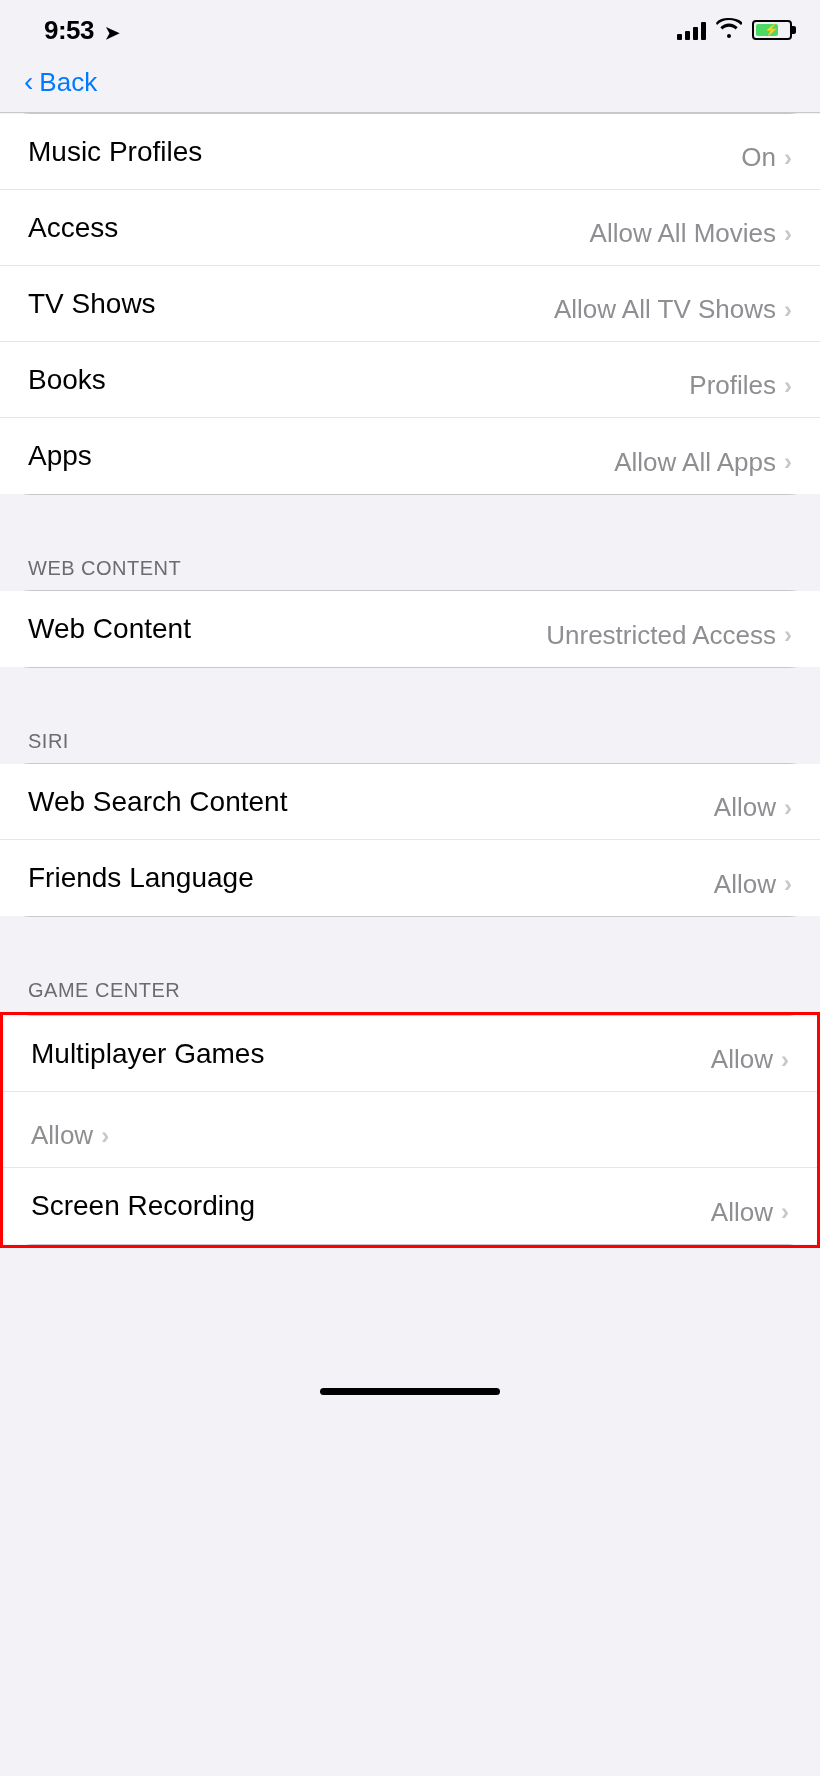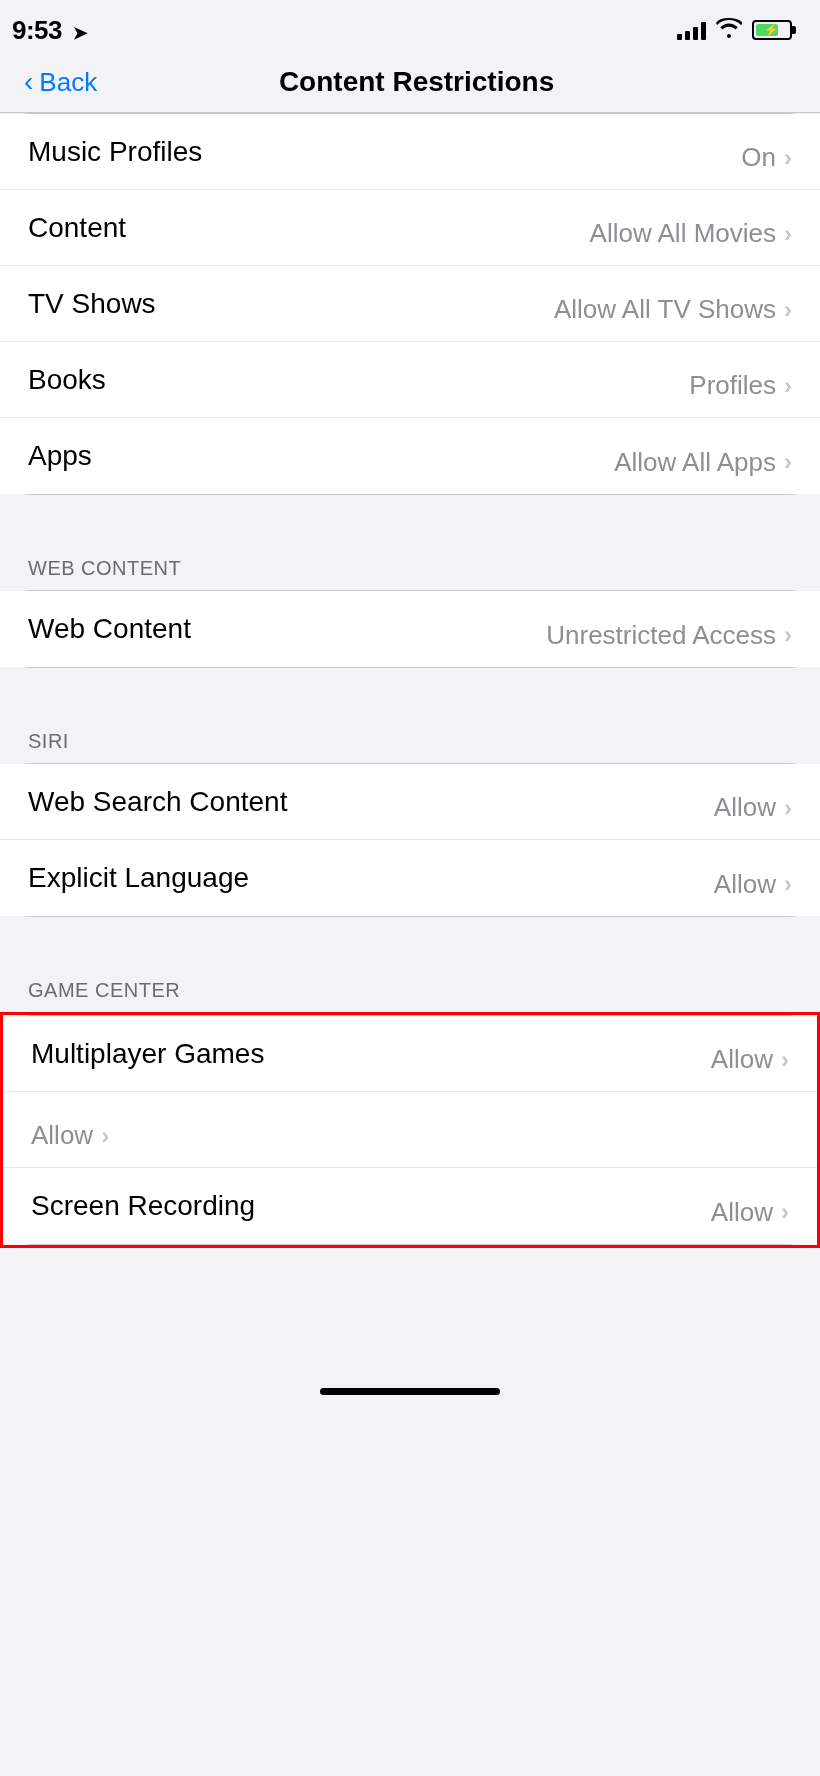--- a/index.html
+++ b/index.html
@@ -11,21 +11,21 @@
       font-family: -apple-system, 'SF Pro Text', 'Helvetica Neue', sans-serif;
       color: #000;
       overflow-x: hidden;
     }
 
     
     .status-bar {
       display: flex;
       justify-content: space-between;
       align-items: center;
-      padding: 14px 28px 10px 12px;
+      padding: 14px 28px 10px 44px;
       background: #f2f2f7;
       height: 56px;
     }
     .status-time {
       font-size: 26px;
       font-weight: 600;
       letter-spacing: -0.5px;
     }
     .status-icons {
       display: flex;
@@ -230,33 +230,32 @@
       <div class="battery-bolt">⚡</div>
     </div>
   </div>
 </div>
 
 <div class="nav-bar">
   <div class="back-btn">
     <span class="back-chevron">‹</span>
     <span>Back</span>
   </div>
-  <div class="nav-title">Content Restrictions</div>
 </div>
 
 <div class="section">
   <div class="settings-row">
     <span class="row-label">Music Profiles</span>
     <div class="row-value-container">
       <span class="row-value">On</span>
       <span class="chevron-right">›</span>
     </div>
   </div>
   <div class="settings-row">
-    <span class="row-label">Content</span>
+    <span class="row-label">Access</span>
     <div class="row-value-container">
       <span class="row-value">Allow All Movies</span>
       <span class="chevron-right">›</span>
     </div>
   </div>
   <div class="settings-row">
     <span class="row-label">TV Shows</span>
     <div class="row-value-container">
       <span class="row-value">Allow All TV Shows</span>
       <span class="chevron-right">›</span>
@@ -294,21 +293,21 @@
 <div class="section-header">SIRI</div>
 <div class="section">
   <div class="settings-row">
     <span class="row-label">Web Search Content</span>
     <div class="row-value-container">
       <span class="row-value">Allow</span>
       <span class="chevron-right">›</span>
     </div>
   </div>
   <div class="settings-row">
-    <span class="row-label">Explicit Language</span>
+    <span class="row-label">Friends Language</span>
     <div class="row-value-container">
       <span class="row-value">Allow</span>
       <span class="chevron-right">›</span>
     </div>
   </div>
 </div>
 
 <div class="section-gap"></div>
 <div class="section-header">GAME CENTER</div>
 <div class="game-center-box">

